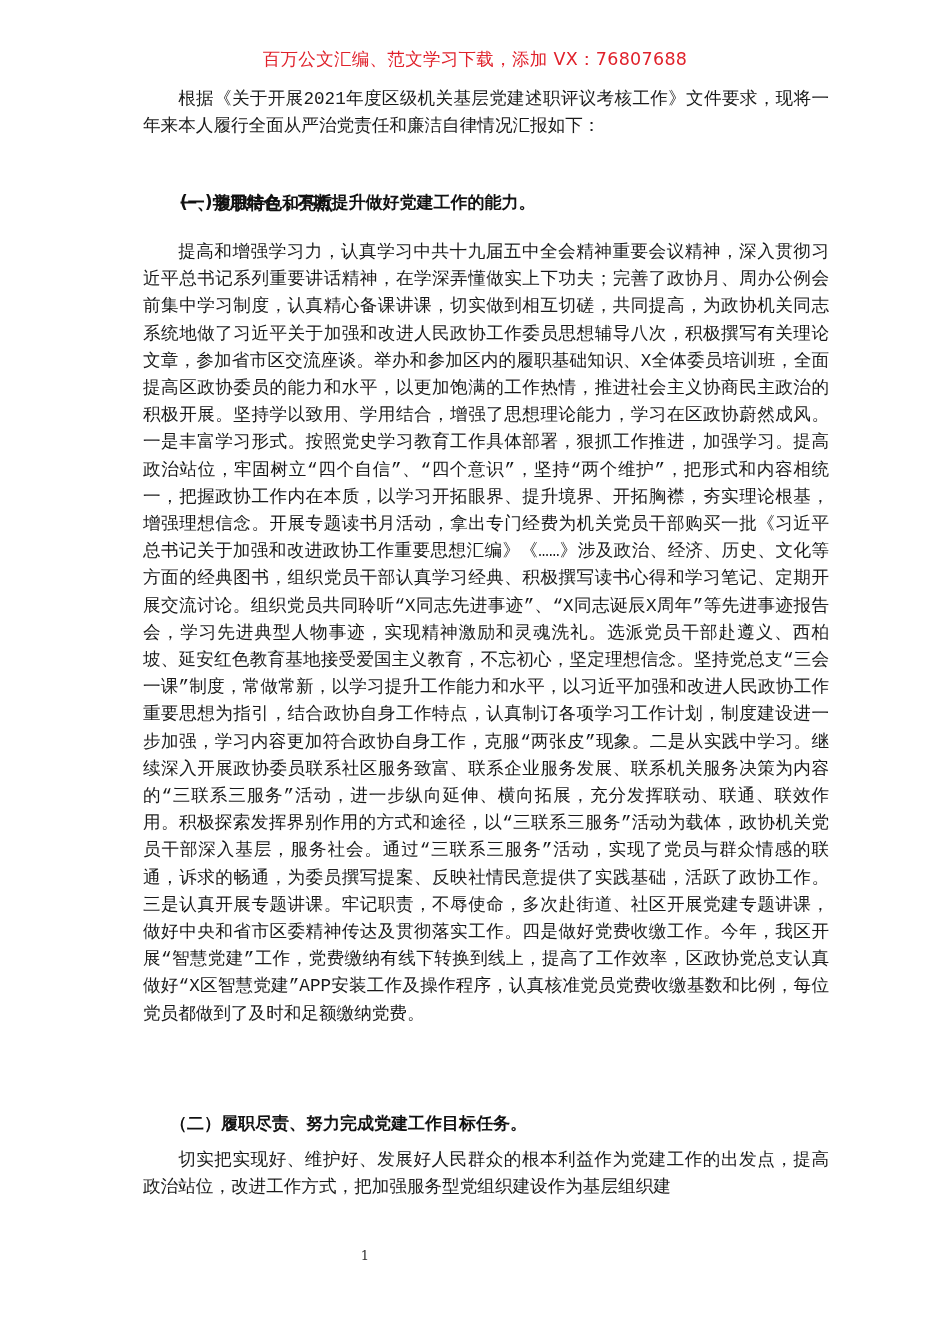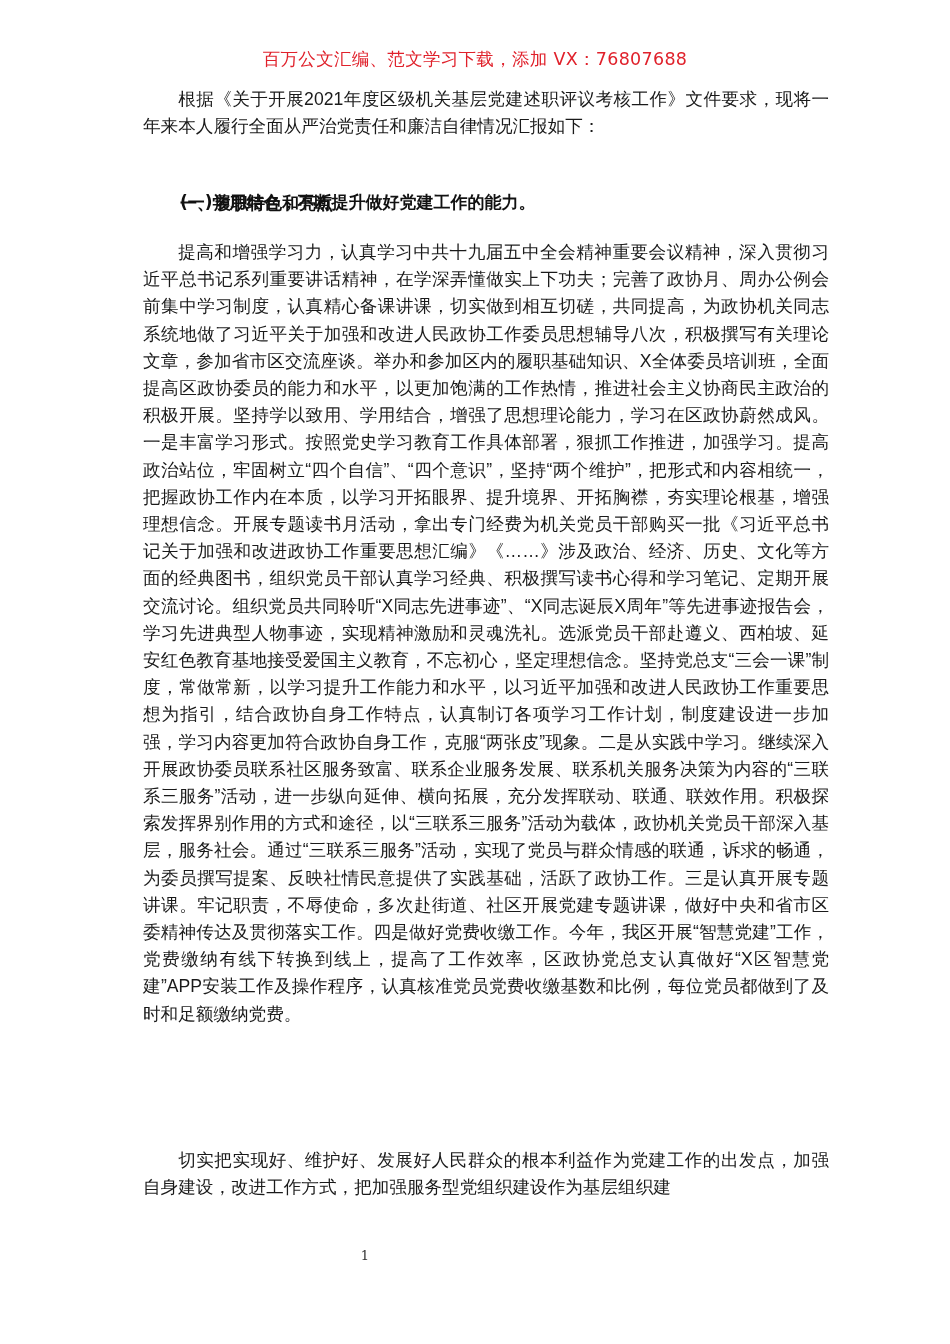--- a/index.html
+++ b/index.html
@@ -5,21 +5,21 @@
   html, body { margin: 0; padding: 0; background: #ffffff; }
   body { width: 950px; height: 1344px; position: relative; overflow: hidden; }
   .page { position: absolute; left: 0; top: 0; width: 950px; height: 1344px; background: #fff; }
   .watermark {
     position: absolute; left: 0; top: 46px; width: 950px; text-align: center;
     color: #e0212b; font-family: "DejaVu Sans", "Liberation Sans", sans-serif;
     font-size: 17.5px; letter-spacing: 0.3px; line-height: 26px;
   }
   .body-text {
     position: absolute; left: 143px; width: 686px;
-    font-family: Liberation Sans, sans-serif;
+    font-family: Liberation Mono, monospace;
     font-size: 17.6px; color: #1a1a1a; line-height: 27.2px;
     text-align: justify; text-justify: inter-character;
   }
   .para { margin: 0; text-indent: 2em; }
   .heading {
     position: absolute; left: 180px;
     font-family: "DejaVu Sans", "Liberation Sans", sans-serif;
     font-weight: bold; font-size: 17px; color: #111; line-height: 26px;
   }
   .page-number {
@@ -39,19 +39,20 @@
   </div>
 
   <div class="heading" style="top:150px;margin-top:40px;">一、履职特色和亮点</div>
 
   <div class="heading" style="top:189px;">(一)学用结合，不断提升做好党建工作的能力。</div>
 
   <div class="body-text" style="top:239px;">
     <p class="para">提高和增强学习力，认真学习中共十九届五中全会精神重要会议精神，深入贯彻习近平总书记系列重要讲话精神，在学深弄懂做实上下功夫；完善了政协月、周办公例会前集中学习制度，认真精心备课讲课，切实做到相互切磋，共同提高，为政协机关同志系统地做了习近平关于加强和改进人民政协工作委员思想辅导八次，积极撰写有关理论文章，参加省市区交流座谈。举办和参加区内的履职基础知识、X全体委员培训班，全面提高区政协委员的能力和水平，以更加饱满的工作热情，推进社会主义协商民主政治的积极开展。坚持学以致用、学用结合，增强了思想理论能力，学习在区政协蔚然成风。一是丰富学习形式。按照党史学习教育工作具体部署，狠抓工作推进，加强学习。提高政治站位，牢固树立“四个自信”、“四个意识”，坚持“两个维护”，把形式和内容相统一，把握政协工作内在本质，以学习开拓眼界、提升境界、开拓胸襟，夯实理论根基，增强理想信念。开展专题读书月活动，拿出专门经费为机关党员干部购买一批《习近平总书记关于加强和改进政协工作重要思想汇编》《……》涉及政治、经济、历史、文化等方面的经典图书，组织党员干部认真学习经典、积极撰写读书心得和学习笔记、定期开展交流讨论。组织党员共同聆听“X同志先进事迹”、“X同志诞辰X周年”等先进事迹报告会，学习先进典型人物事迹，实现精神激励和灵魂洗礼。选派党员干部赴遵义、西柏坡、延安红色教育基地接受爱国主义教育，不忘初心，坚定理想信念。坚持党总支“三会一课”制度，常做常新，以学习提升工作能力和水平，以习近平加强和改进人民政协工作重要思想为指引，结合政协自身工作特点，认真制订各项学习工作计划，制度建设进一步加强，学习内容更加符合政协自身工作，克服“两张皮”现象。二是从实践中学习。继续深入开展政协委员联系社区服务致富、联系企业服务发展、联系机关服务决策为内容的“三联系三服务”活动，进一步纵向延伸、横向拓展，充分发挥联动、联通、联效作用。积极探索发挥界别作用的方式和途径，以“三联系三服务”活动为载体，政协机关党员干部深入基层，服务社会。通过“三联系三服务”活动，实现了党员与群众情感的联通，诉求的畅通，为委员撰写提案、反映社情民意提供了实践基础，活跃了政协工作。三是认真开展专题讲课。牢记职责，不辱使命，多次赴街道、社区开展党建专题讲课，做好中央和省市区委精神传达及贯彻落实工作。四是做好党费收缴工作。今年，我区开展“智慧党建”工作，党费缴纳有线下转换到线上，提高了工作效率，区政协党总支认真做好“X区智慧党建”APP安装工作及操作程序，认真核准党员党费收缴基数和比例，每位党员都做到了及时和足额缴纳党费。</p>
   </div>
 
+  <div class="heading" style="top:1110px; left:170px;">（二）履职尽责、努力完成党建工作目标任务。</div>
 
   <div class="body-text" style="top:1147px;">
-    <p class="para">切实把实现好、维护好、发展好人民群众的根本利益作为党建工作的出发点，加强自身建设，改进工作方式，把加强服务型党组织建设作为基层组织建</p>
+    <p class="para">切实把实现好、维护好、发展好人民群众的根本利益作为党建工作的出发点，提高政治站位，改进工作方式，把加强服务型党组织建设作为基层组织建</p>
   </div>
 
   <div class="page-number">1</div>
 </div>
 
 </body></html>

